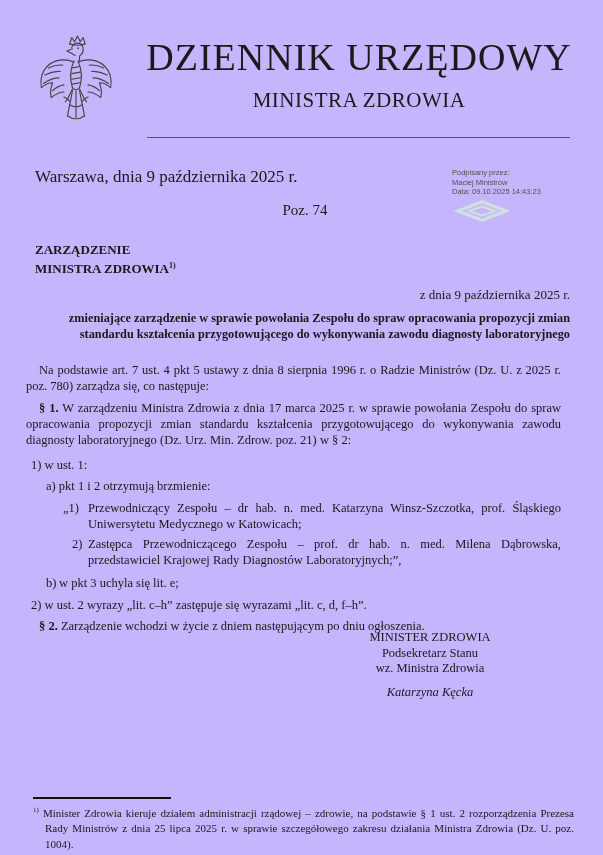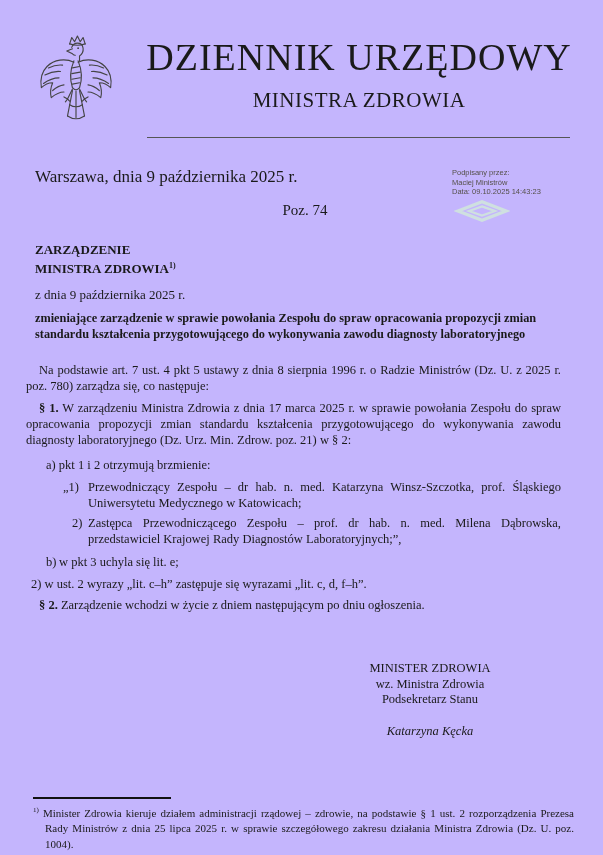--- a/index.html
+++ b/index.html
@@ -19,42 +19,42 @@
   .dateline { position: absolute; left: 35px; top: 167px; width: 540px; text-align: left; font-size: 17px; }
   .poz { position: absolute; left: 35px; top: 202px; width: 540px; text-align: center; font-size: 15px; }
   
   .stamp { position: absolute; left: 452px; top: 168px; width: 135px;
     font-family: "Liberation Sans", sans-serif; font-size: 7.5px; line-height: 9.5px; color: #55504a; }
   .stamp-logo { margin-top: 2px; margin-left: 2px; }
   
   .act-head { position: absolute; left: 35px; top: 242px; width: 535px; text-align: left;
     font-size: 13px; font-weight: bold; line-height: 16px; }
   .act-head sup { font-size: 8px; vertical-align: super; font-weight: bold; }
-  .act-date { position: absolute; left: 35px; top: 287px; width: 535px; text-align: left; font-size: 13px; }
-  .act-title { position: absolute; left: 35px; top: 310px; width: 535px; text-align: left;
+  .act-date { position: absolute; left: 35px; top: 287px; width: 535px; text-align: right; font-size: 13px; }
+  .act-title { position: absolute; left: 35px; top: 310px; width: 535px; text-align: right;
     font-size: 12.3px; font-weight: bold; line-height: 16px; }
   
   .content { position: absolute; left: 26px; top: 362px; width: 535px; font-size: 12.5px; line-height: 16px; }
   .content p { text-align: justify; }
   .p-indent { text-indent: 13px; }
   .preamble { margin-bottom: 6px; }
   .par1 { margin-bottom: 9px; }
   .lvl1 { padding-left: 5px; margin-bottom: 5px; }
   .lvl2 { padding-left: 20px; margin-bottom: 6px; }
   .q { position: relative; padding-left: 62px; text-align: justify; margin-bottom: 4px; }
   .q .qnum { position: absolute; left: 37px; top: 0; }
   .q2 { margin-bottom: 7px; }
   .q2 .qnum { left: 46px; }
   .item-b { position: relative; padding-left: 33px; margin-bottom: 6px; }
   .item-b .bnum { position: absolute; left: 20px; top: 0; }
   .par2 { margin-top: 4px; }
   
-  .sig { position: absolute; left: 330px; top: 661px; width: 200px; text-align: center;
+  .sig { position: absolute; left: 330px; top: 630px; width: 200px; text-align: center;
     font-size: 12.5px; line-height: 15.5px; }
-  .sig-name { margin-top: 16px; font-style: italic; }
+  .sig-name { margin-top: 8px; font-style: italic; }
   
   .footnote-rule { position: absolute; left: 33px; top: 797px; width: 138px; height: 2px; background: #111; }
   .footnote { position: absolute; left: 33px; top: 803px; width: 541px; font-size: 11px; line-height: 15.5px;
     text-align: justify; padding-left: 12px; text-indent: -12px; }
   .footnote sup { font-size: 7px; vertical-align: super; }
 </style>
 </head>
 <body>
 
 <div class="page">
@@ -118,40 +118,41 @@
   </div>
   <div class="act-date">z dnia 9 października 2025 r.</div>
   <div class="act-title">
     <div>zmieniające zarządzenie w sprawie powołania Zespołu do spraw opracowania propozycji zmian</div>
     <div>standardu kształcenia przygotowującego do wykonywania zawodu diagnosty laboratoryjnego</div>
   </div>
 
   <div class="content">
     <p class="preamble p-indent">Na podstawie art. 7 ust. 4 pkt 5 ustawy z dnia 8 sierpnia 1996 r. o Radzie Ministrów (Dz. U. z 2025 r. poz. 780) zarządza się, co następuje:</p>
     <p class="par1 p-indent"><b>§ 1.</b> <span>W zarządzeniu Ministra Zdrowia z dnia 17 marca 2025 r. w sprawie powołania Zespołu do spraw opracowania propozycji zmian standardu kształcenia przygotowującego do wykonywania zawodu diagnosty laboratoryjnego (Dz. Urz. Min. Zdrow. poz. 21) w § 2:</span></p>
+    <div class="lvl1">1) w ust. 1:</div>
     <div class="lvl2">a) pkt 1 i 2 otrzymują brzmienie:</div>
     <div class="q q1">
       <span class="qnum">„1)</span>
       <span class="qtext">Przewodniczący Zespołu – dr hab. n. med. Katarzyna Winsz-Szczotka, prof. Śląskiego Uniwersytetu Medycznego w Katowicach;</span>
     </div>
     <div class="q q2">
       <span class="qnum">2)</span>
       <span class="qtext">Zastępca Przewodniczącego Zespołu – prof. dr hab. n. med. Milena Dąbrowska, przedstawiciel Krajowej Rady Diagnostów Laboratoryjnych;”,</span>
     </div>
     <div class="item-b">
       <span class="bnum">b)</span>
       <span>w pkt 3 uchyla się lit. e;</span>
     </div>
     <div class="lvl1">2) w ust. 2 wyrazy „lit. c–h” zastępuje się wyrazami „lit. c, d, f–h”.</div>
     <p class="par2 p-indent"><b>§ 2.</b> <span>Zarządzenie wchodzi w życie z dniem następującym po dniu ogłoszenia.</span></p>
   </div>
 
   <div class="sig">
     <div>MINISTER ZDROWIA</div>
+    <div>Podsekretarz Stanu</div>
     <div>wz. Ministra Zdrowia</div>
-    <div>Podsekretarz Stanu</div>
     <div class="sig-name">Katarzyna Kęcka</div>
   </div>
 
   <div class="footnote-rule"></div>
   <div class="footnote"><sup>1)</sup> <span>Minister Zdrowia kieruje działem administracji rządowej – zdrowie, na podstawie § 1 ust. 2 rozporządzenia Prezesa Rady Ministrów z dnia 25 lipca 2025 r. w sprawie szczegółowego zakresu działania Ministra Zdrowia (Dz. U. poz. 1004).</span></div>
 
 </div>
 
 </body></html>

